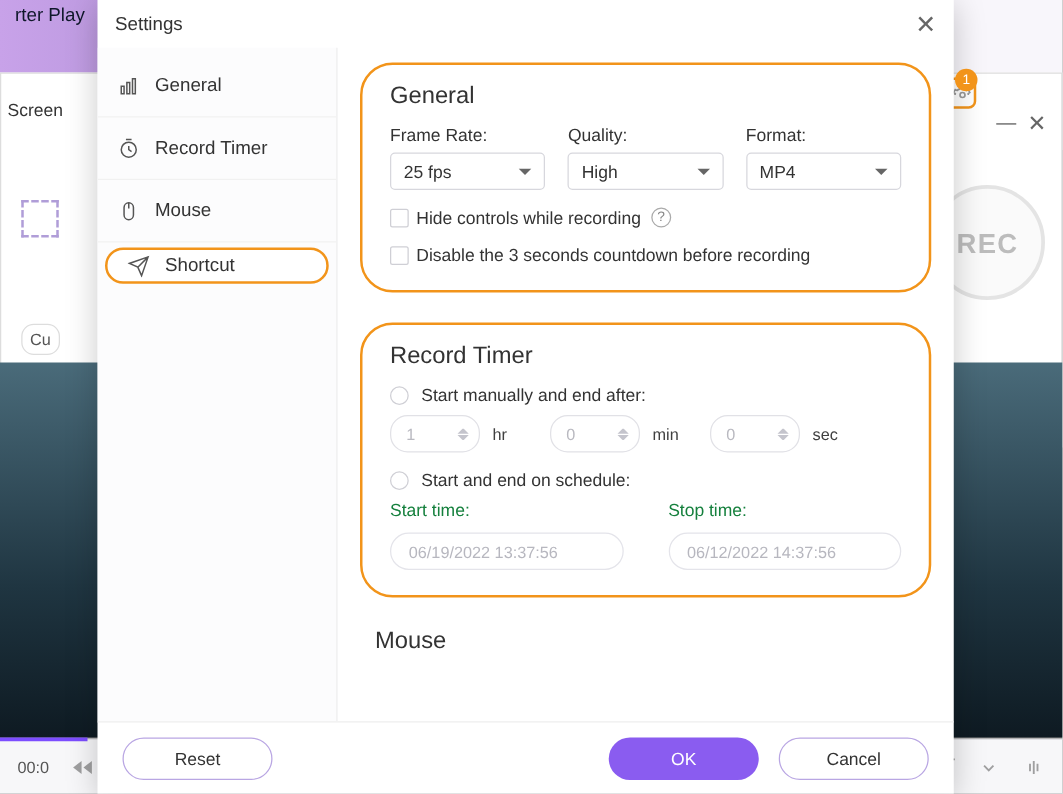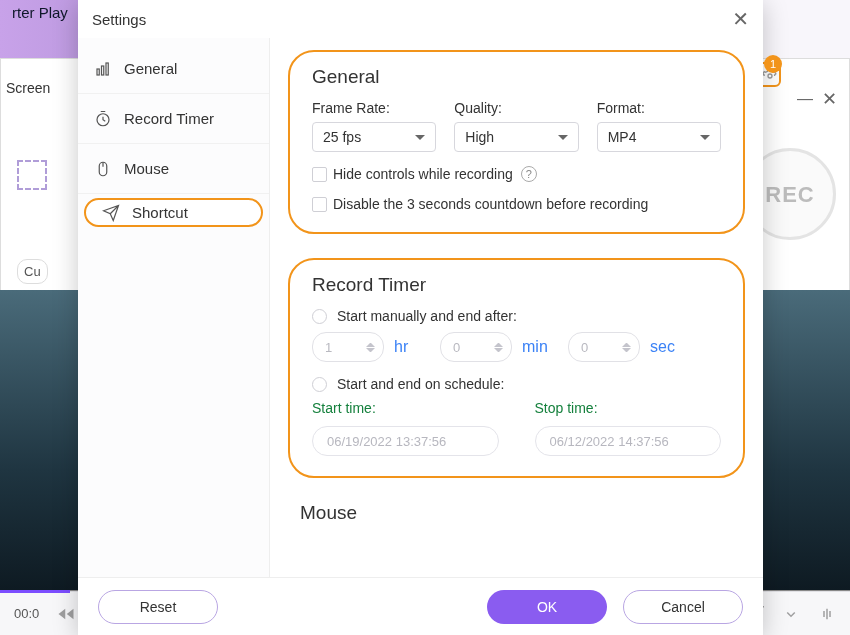--- a/index.html
+++ b/index.html
@@ -50,21 +50,21 @@
 .help{width:16px;height:16px;border:1.5px solid #aaa;border-radius:50%;color:#888;font-size:11px;text-align:center;line-height:14px;margin-left:2px}
 
 .radio-row{display:flex;align-items:center;gap:10px;margin:8px 0;color:#333;font-size:14px}
 .radio{width:15px;height:15px;border:1.5px solid #cfcfd5;border-radius:50%}
 .spin{display:flex;align-items:center;gap:10px;margin:6px 0 14px}
 .spin-box{position:relative;width:72px;height:30px;border:1px solid #e1e1e6;border-radius:14px;padding:0 24px 0 12px;font-size:13px;color:#b9b9c0;display:flex;align-items:center}
 .spin-box .arr{position:absolute;right:8px;width:9px;display:flex;flex-direction:column;gap:1px}
 .spin-box .arr span{border:4px solid transparent}
 .spin-box .arr .up{border-bottom-color:#c4c4cc}
 .spin-box .arr .dn{border-top-color:#c4c4cc}
-.unit{font-size:16px;color:#3b82f6;width:36px}
+.unit{font-size:13px;color:#404040;width:36px}
 .dt-row{display:flex;gap:36px;margin-top:8px}
 .dt-col{flex:1}
 .dt-lbl{font-size:14px;color:#15803d;margin-bottom:10px}
 .dt-input{height:30px;border:1px solid #e4e4ea;border-radius:15px;padding:0 14px;font-size:13px;color:#b7b7bf;display:flex;align-items:center}
 
 .mouse-head{font-size:19px;color:#333;margin:6px 30px 0}
 
 .footer{height:58px;display:flex;align-items:center;justify-content:space-between;padding:10px 20px;border-top:1px solid #eee}
 .btn{height:34px;border-radius:17px;padding:0 26px;font-size:14px;display:flex;align-items:center;justify-content:center;cursor:pointer}
 .btn-reset{border:1.5px solid #b9a6e3;color:#333;background:#fff;min-width:120px}

